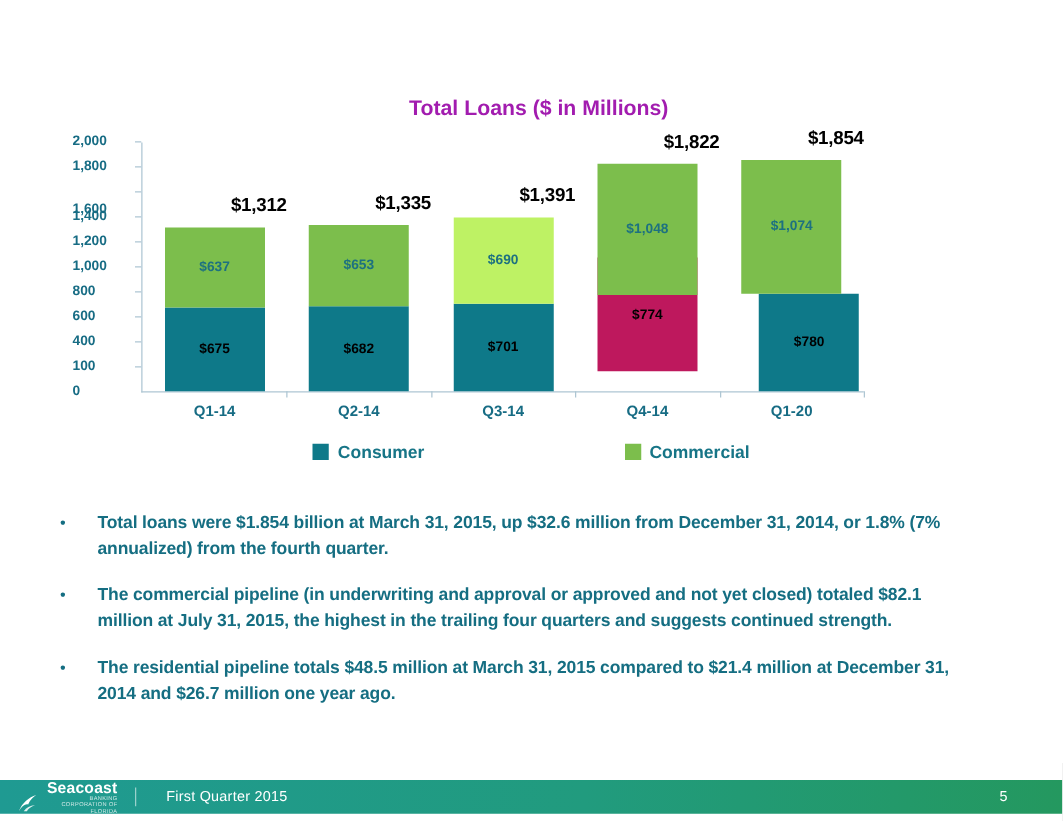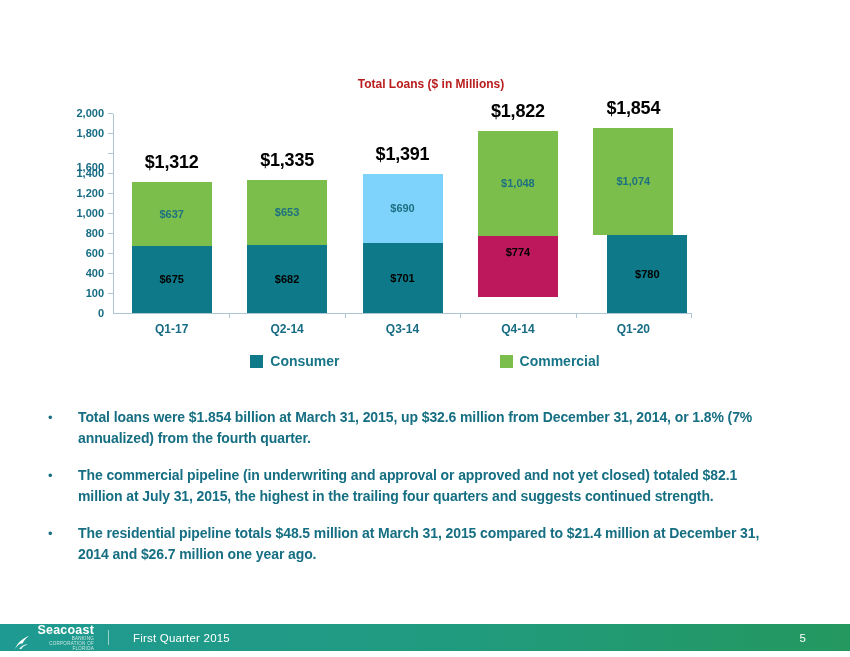--- a/index.html
+++ b/index.html
@@ -9,44 +9,44 @@
     background:#ffffff; overflow:hidden;
     font-family:"Liberation Sans","DejaVu Sans",sans-serif;
   }
   .main-title {
     position:absolute; top:22px; left:0; width:100%;
     text-align:center; font-size:31px; font-weight:bold;
     letter-spacing:-0.5px; color:#1B5F68;
   }
   .chart-title {
     position:absolute; top:77px; left:0; width:100%;
-    text-align:center; font-size:12px; font-weight:bold; color:#b91c1c;padding-left:12px;
+    text-align:center; font-size:17px; font-weight:bold; color:#a21caf;padding-left:12px;
   }
   
   .plot {
     position:absolute; left:113px; top:114px; width:578px; height:200px;
     border-left:1px solid #AEC6D3; border-bottom:1px solid #AEC6D3;
     display:flex;
   }
   .y-axis { position:absolute; left:-56px; top:0; width:46px; height:100%; }
   .ytick-label {
-    position:absolute; right:0; width:100%; text-align:right;
+    position:absolute; right:0; width:100%; text-align:left;
     font-size:11px; font-weight:bold; color:#176C84; line-height:14px;
   }
   .ydash { position:absolute; left:-6px; width:5px; height:1px; background:#AEC6D3; }
   .slot { position:relative; flex:1; height:100%; }
   .slot-tick { position:absolute; right:-1px; top:100%; width:1px; height:5px; background:#AEC6D3; }
   .seg {
     position:absolute; left:50%; transform:translateX(-50%); width:80px;
     display:flex; align-items:center; justify-content:center;
   }
   .seg-label { font-size:11px; font-weight:bold; }
   .total-label {
-    position:absolute; left:0; width:100%; text-align:center;
-    font-size:18px; font-weight:bold; color:#000000; letter-spacing:-0.2px;
+    position:absolute; left:0; width:100%; text-align:right;
+    font-size:15px; font-weight:bold; color:#000000; letter-spacing:-0.2px;
   }
   .x-label {
     position:absolute; top:calc(100% + 9px); left:0; width:100%;
     text-align:center; font-size:12px; font-weight:bold; color:#176C84;
   }
   .legend {
     position:absolute; top:353px; left:0; width:100%;
     display:flex; justify-content:center; gap:160px;
   }
   .legend-item { display:flex; align-items:center; gap:7px; }
@@ -115,39 +115,39 @@
       <div class="ydash" style="bottom: 179px;"></div>
       <div class="ydash" style="bottom: 199px;"></div>
       <div class="slot">
         <div class="seg" style="background: rgb(14, 121, 137); height: 67.5px; bottom: 0px;">
           <span class="seg-label" style="color: rgb(0, 0, 0);">$675</span>
         </div>
         <div class="seg" style="background: rgb(124, 190, 76); height: 63.7px; bottom: 67.5px;">
           <span class="seg-label" style="color: rgb(29, 113, 128);">$637</span>
         </div>
         <div class="total-label" style="bottom: 140.2px;">$1,312</div>
-        <div class="x-label">Q1-17</div>
+        <div class="x-label">Q1-14</div>
         <div class="slot-tick"></div>
       </div>
       <div class="slot">
         <div class="seg" style="background: rgb(14, 121, 137); height: 68.2px; bottom: 0px;">
           <span class="seg-label" style="color: rgb(0, 0, 0);">$682</span>
         </div>
         <div class="seg" style="background: rgb(124, 190, 76); height: 65.3px; bottom: 68.2px;">
           <span class="seg-label" style="color: rgb(29, 113, 128);">$653</span>
         </div>
         <div class="total-label" style="bottom: 142.5px;">$1,335</div>
         <div class="x-label">Q2-14</div>
         <div class="slot-tick"></div>
       </div>
       <div class="slot">
         <div class="seg" style="background: rgb(14, 121, 137); height: 70.1px; bottom: 0px;">
           <span class="seg-label" style="color: rgb(0, 0, 0);">$701</span>
         </div>
-        <div class="seg" style="background: #7dd3fc; height: 69px; bottom: 70.1px;">
+        <div class="seg" style="background: #bef264; height: 69px; bottom: 70.1px;">
           <span class="seg-label" style="color: rgb(29, 113, 128);">$690</span>
         </div>
         <div class="total-label" style="bottom: 148.1px;">$1,391</div>
         <div class="x-label">Q3-14</div>
         <div class="slot-tick"></div>
       </div>
       <div class="slot">
         <div class="seg" style="background: #be185d; height: 91px; bottom: 16px;">
           <span class="seg-label" style="color: rgb(0, 0, 0);">$774</span>
         </div>

